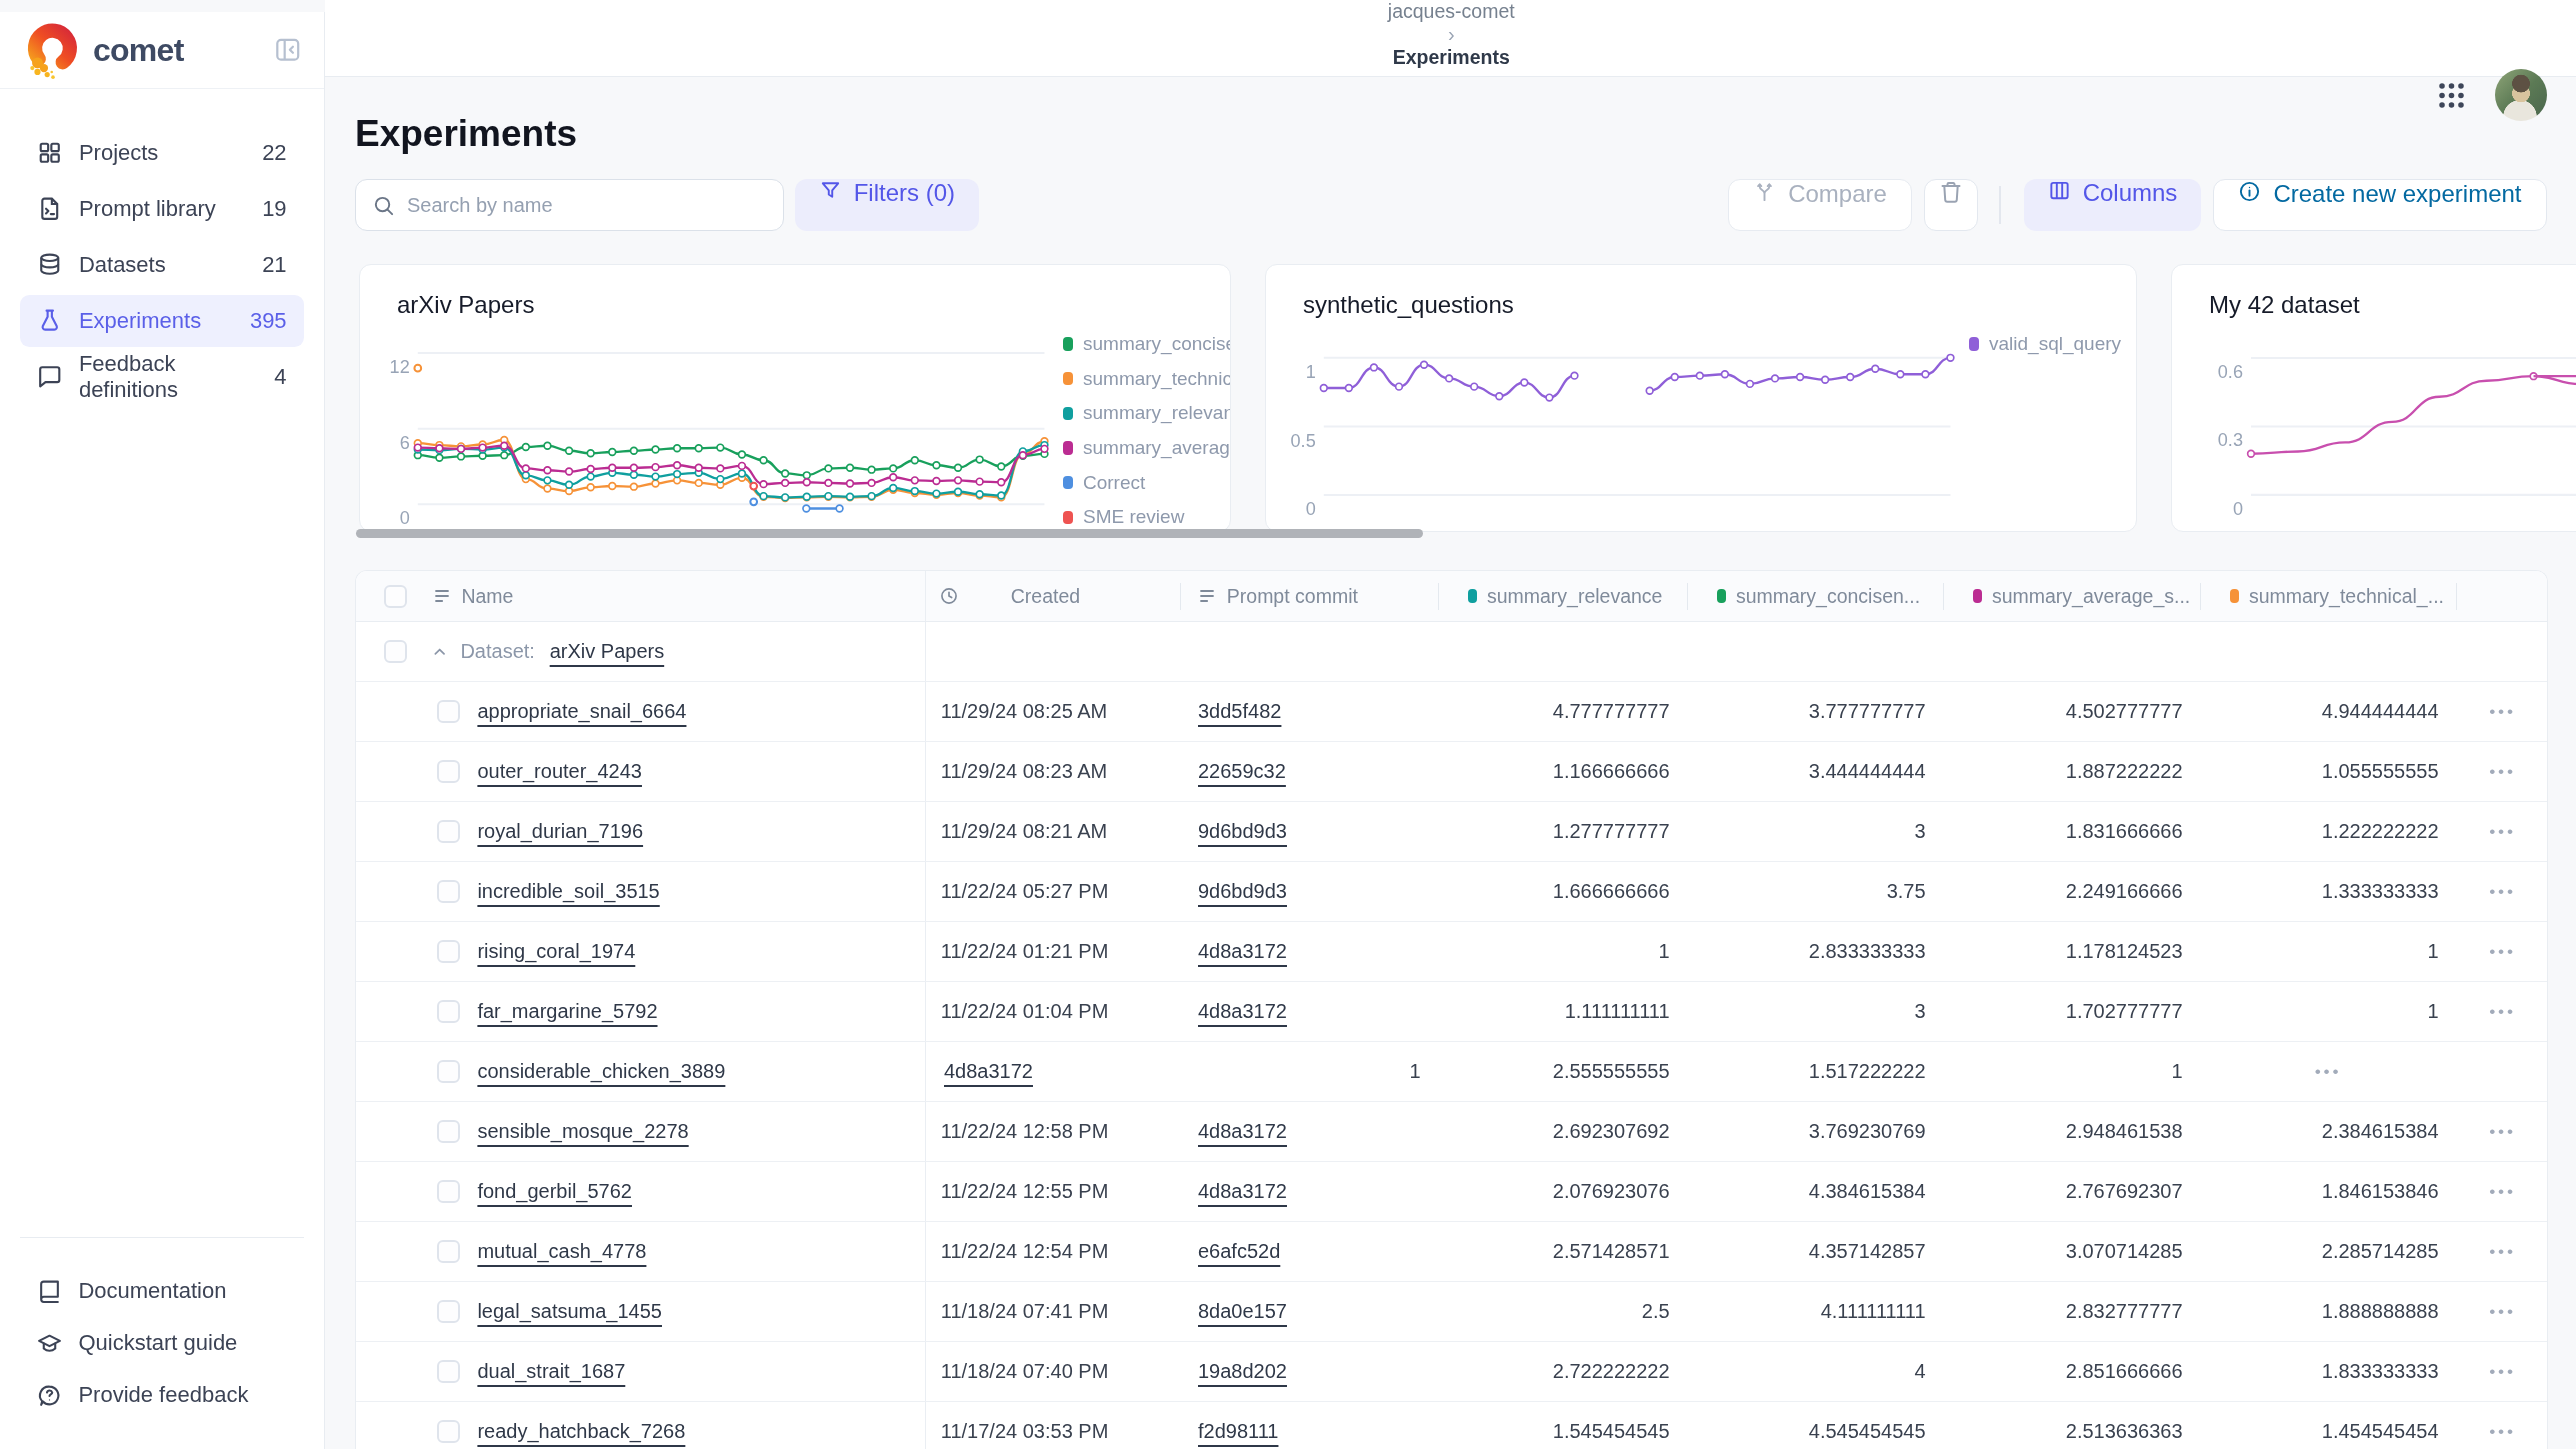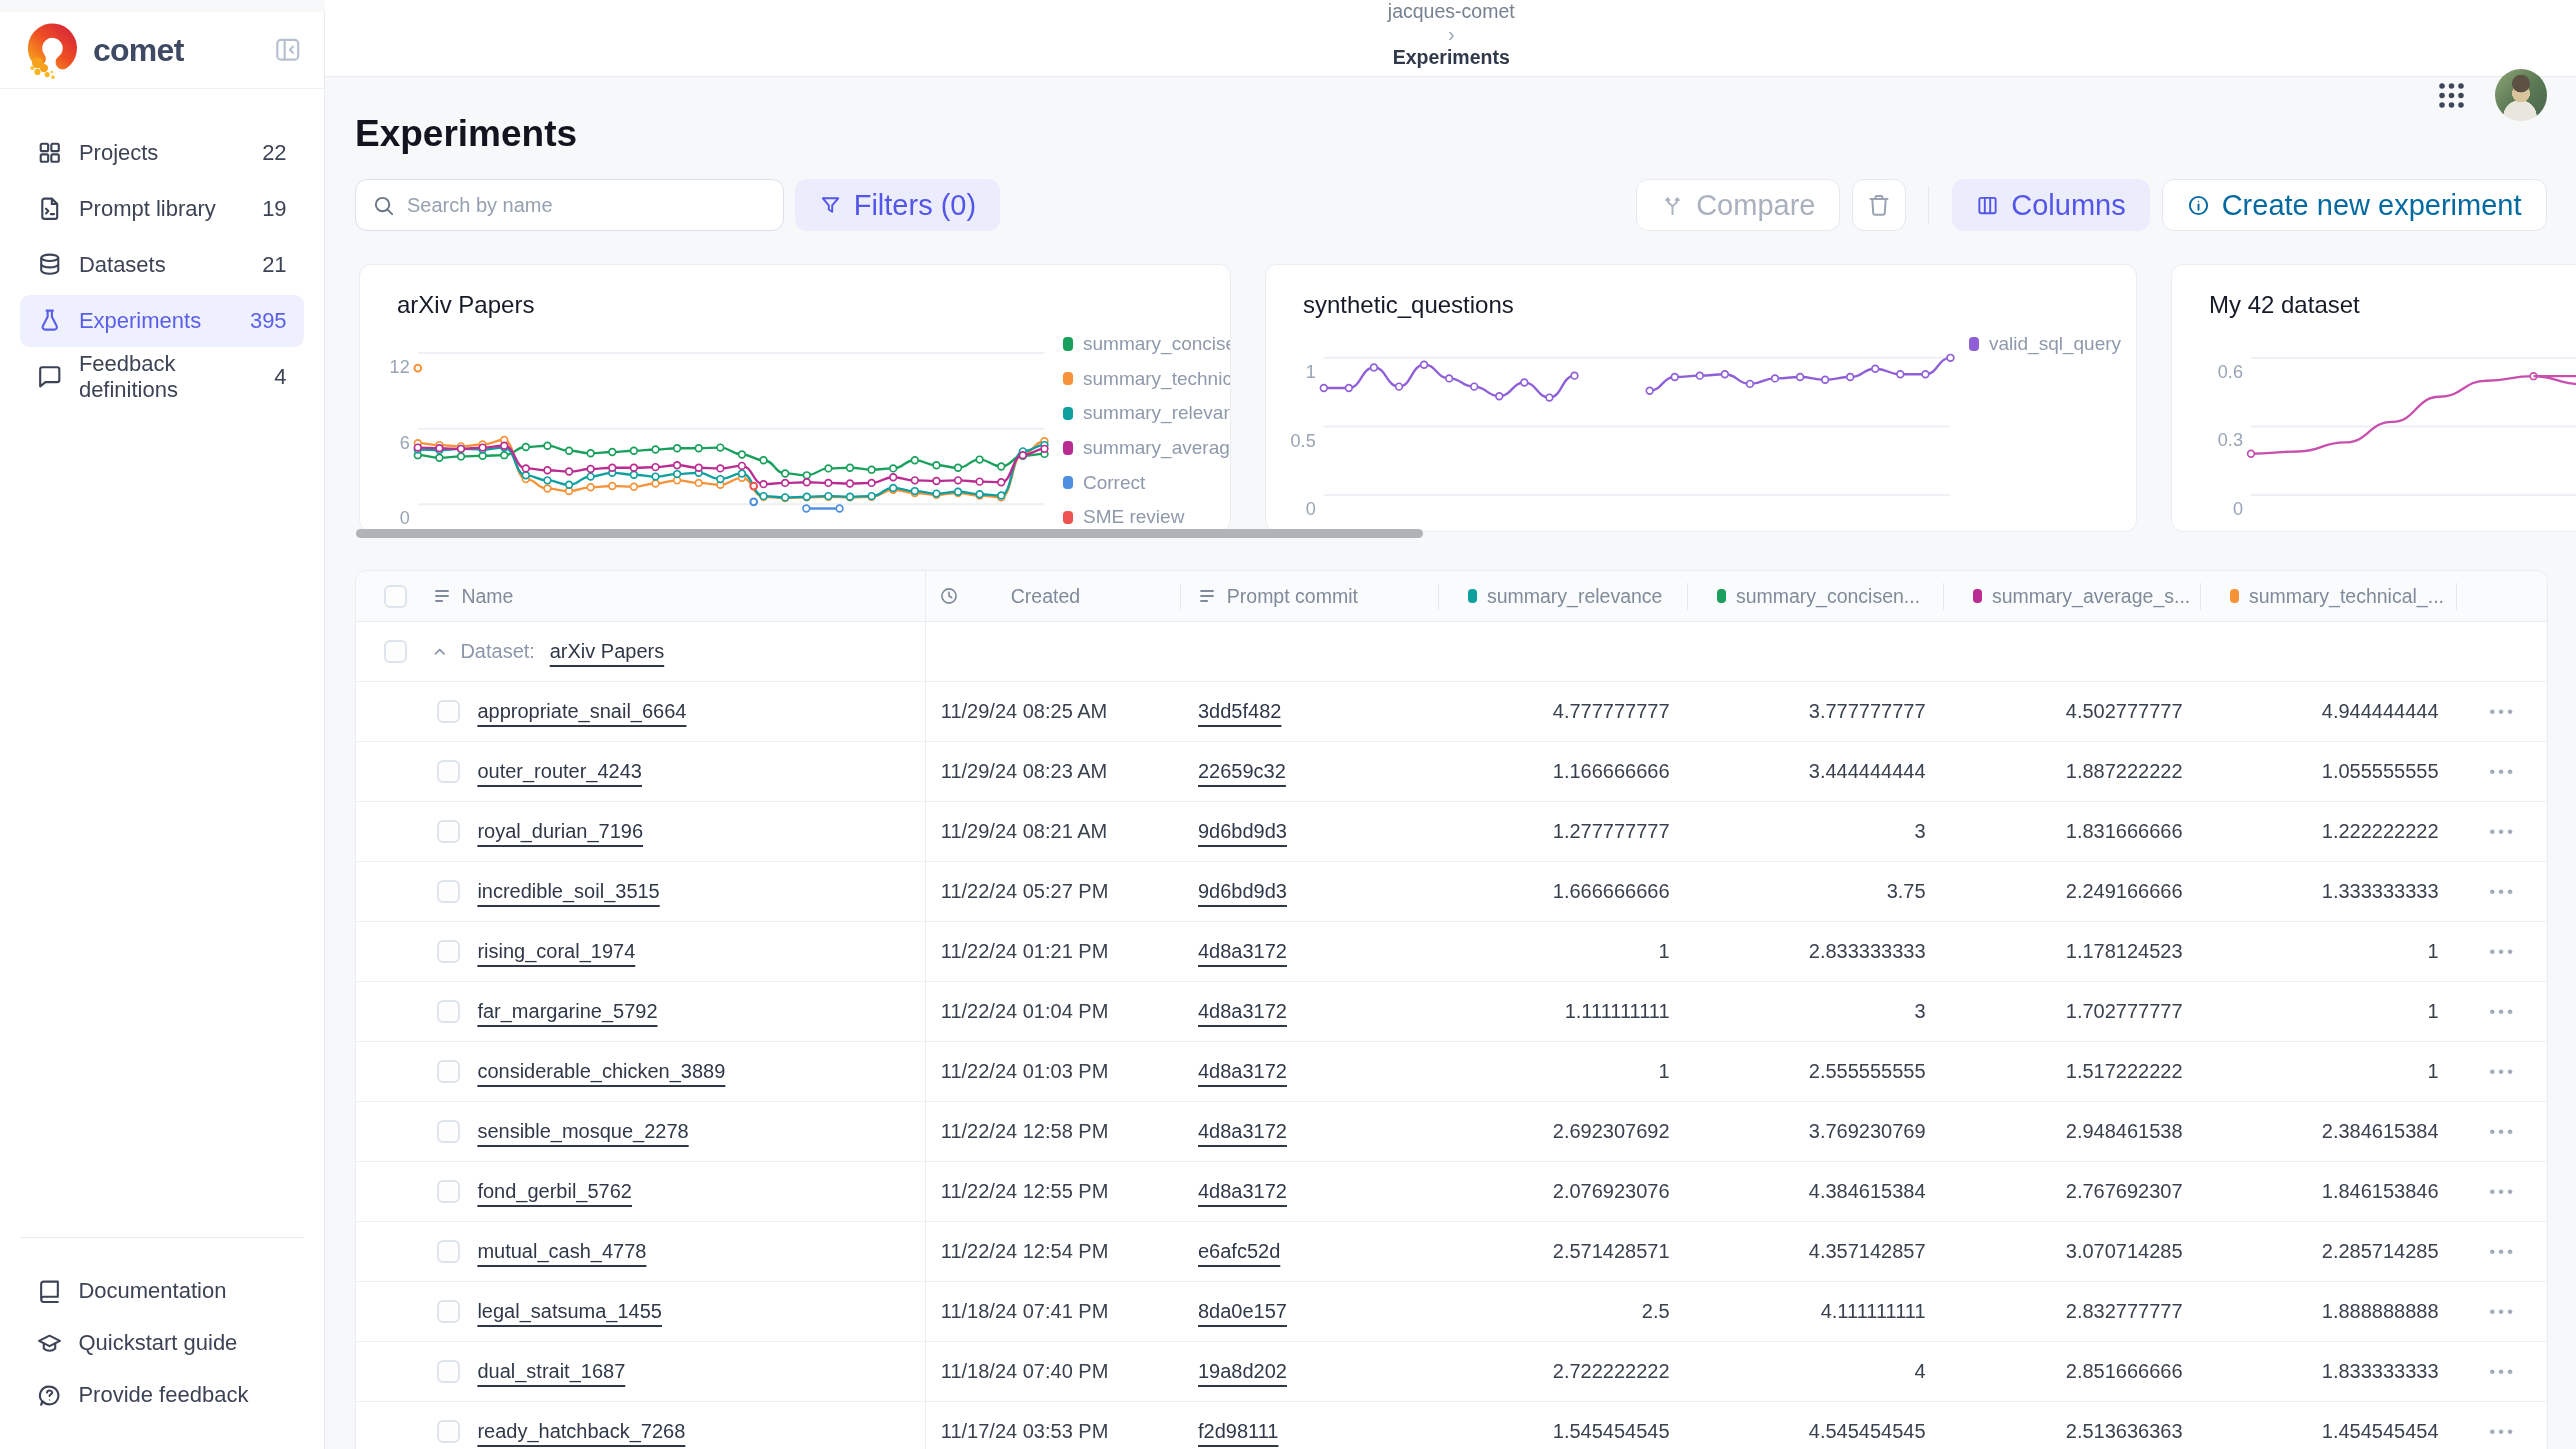--- a/index.html
+++ b/index.html
@@ -44,21 +44,21 @@
   .content { position:fixed; left:325px; top:78px; right:0; bottom:0; background:#f7f8fa; }
   .page-title { position:absolute; left:30px; top:35px; font-size:37px; font-weight:700; color:#12151f; }
 
   .toolbar { position:absolute; left:30px; right:29.5px; top:101px; height:52px; display:flex; align-items:center; }
   .search-box { width:429px; height:52px; background:#fff; border:1.3px solid #dbe1e9; border-radius:12px;
     display:flex; align-items:center; padding:0 16px; }
   .search-box svg { color:#6b7687; flex:none; }
   .search-box input { border:0; outline:0; font-size:20px; margin-left:12px; width:100%;
     font-family:inherit; color:#3a4254; background:transparent; }
   .search-box input::placeholder { color:#95a0b1; }
-  .btn { height:52px; border-radius:12px; display:flex; align-items:center; font-size:29px;
+  .btn { height:52px; border-radius:12px; display:flex; font-size:24px;
     padding:0 24px; cursor:pointer; white-space:nowrap; }
   .btn svg { margin-right:12px; flex:none; }
   .btn-tonal { background:#ecedfc; color:#5356e8; font-weight:500; }
   .btn-outline { background:#fff; border:1.3px solid #e3e8ef; color:#0369a1; font-weight:500; }
   .btn-disabled { background:#fff; border:1.3px solid #e7ebf1; color:#a9b1bf; font-weight:400; }
   .filters-btn { margin-left:10.7px; }
   .tb-spacer { flex:1; }
   .icon-btn { width:54px; justify-content:center; padding:0; color:#9aa3b2; }
   .icon-btn svg { margin:0; }
   .v-div { width:1.3px; height:38px; background:#e3e7ee; margin:0 23px 0 21.5px; }
@@ -680,21 +680,20 @@
           <div class="td num">1</div>
           <div class="td cell-actions">
             <span class="dots">•••</span>
           </div>
         </div>
         <div class="tr row">
           <div class="td cell-name name-col">
             <span class="checkbox"></span>
             <a class="lnk">considerable_chicken_3889</a>
           </div>
-          <div class="td cell-created">11/22/24 01:03 PM</div>
           <div class="td cell-commit">
             <a class="lnk">4d8a3172</a>
           </div>
           <div class="td num">1</div>
           <div class="td num">2.555555555</div>
           <div class="td num">1.517222222</div>
           <div class="td num">1</div>
           <div class="td cell-actions">
             <span class="dots">•••</span>
           </div>

